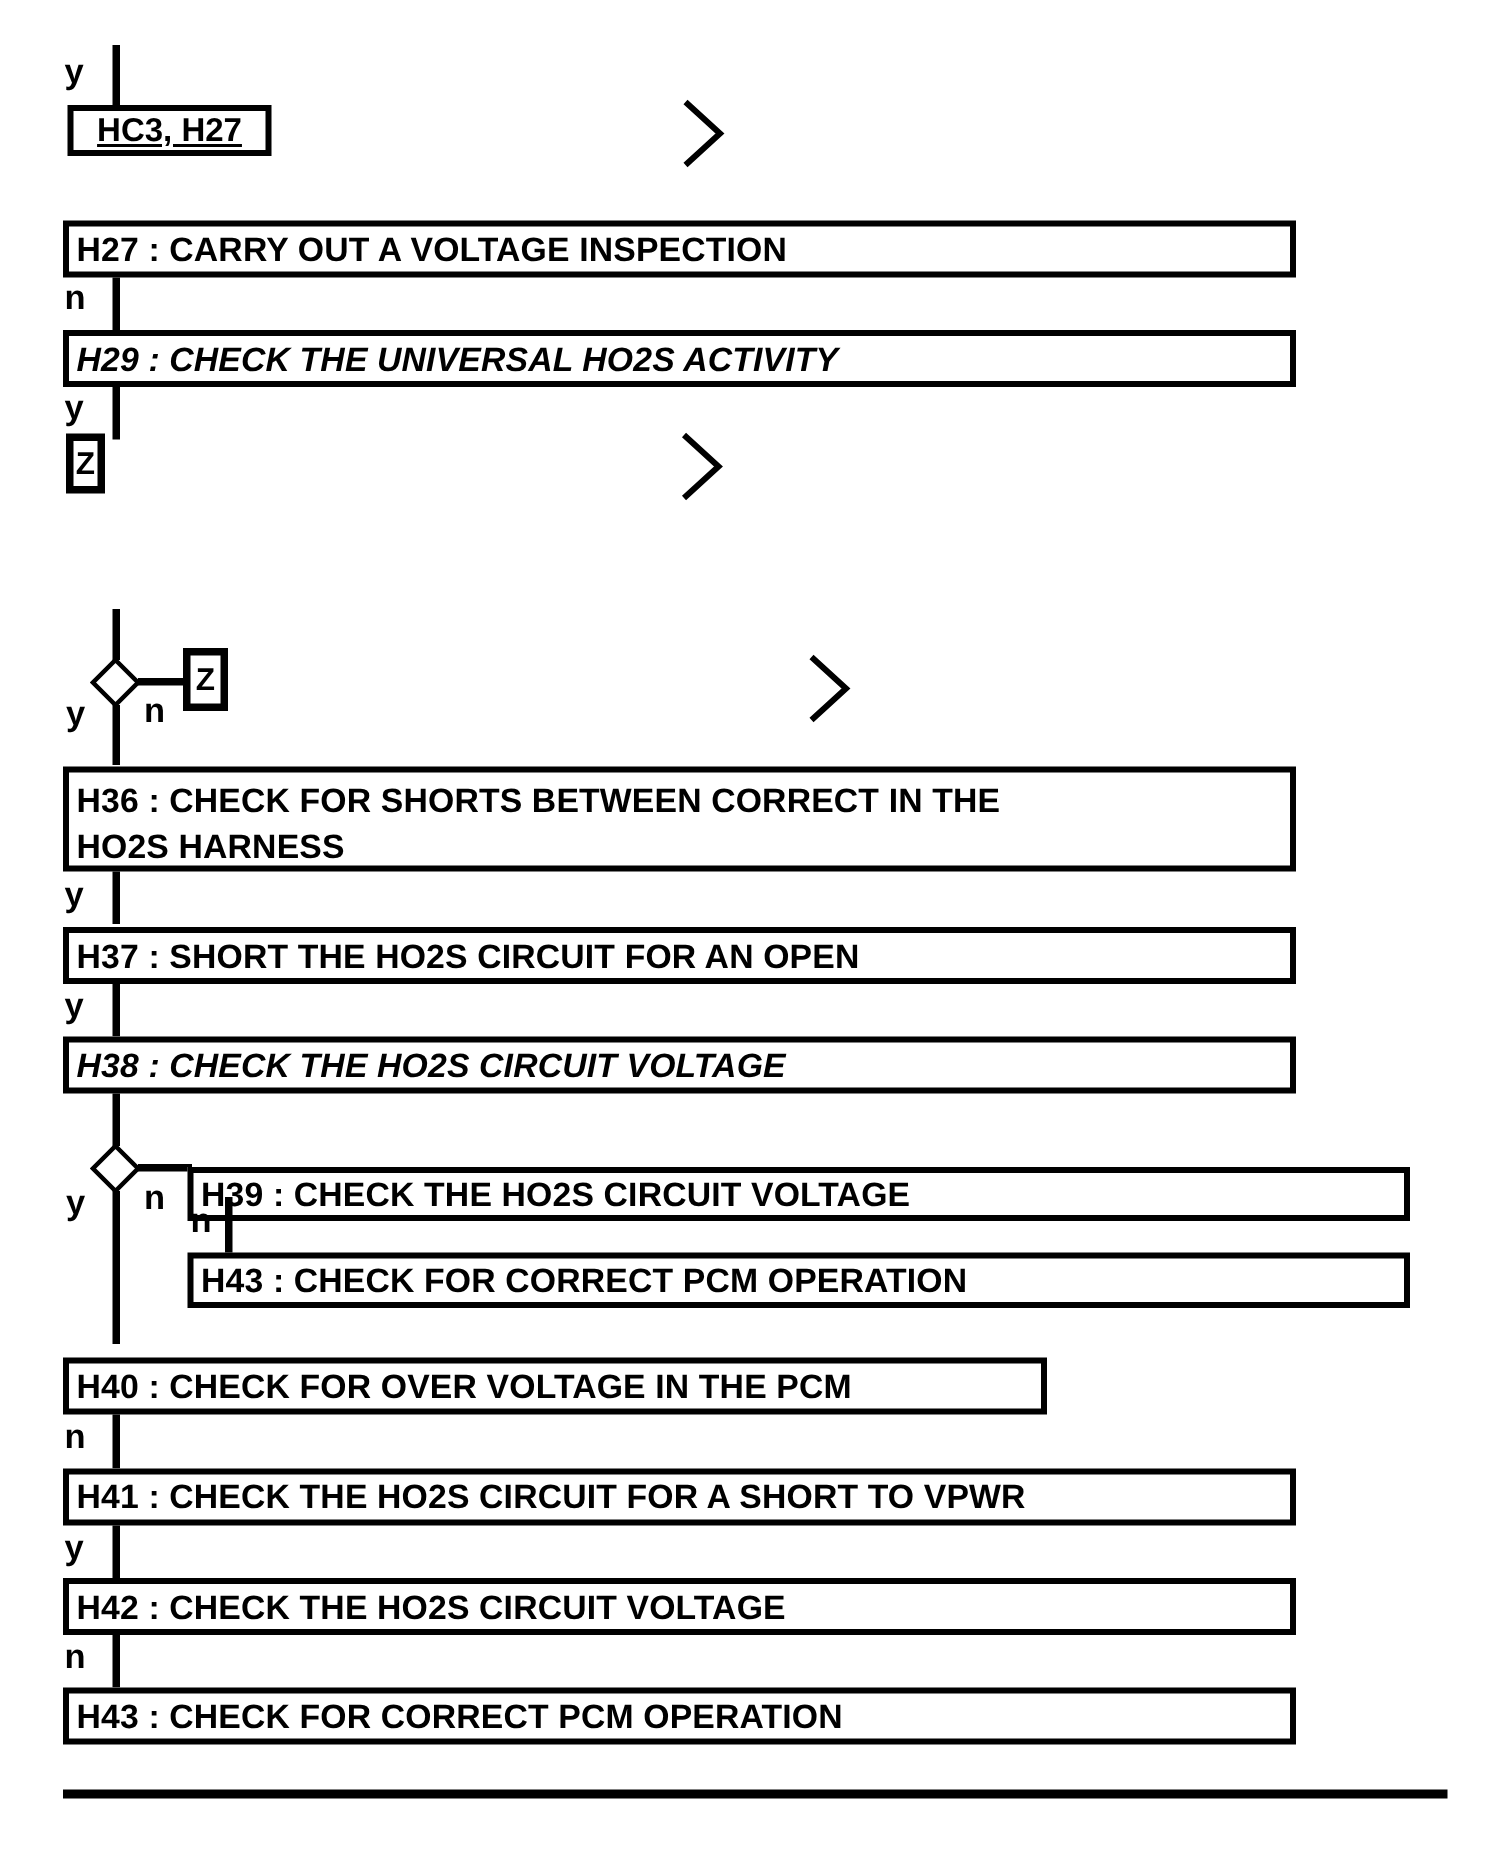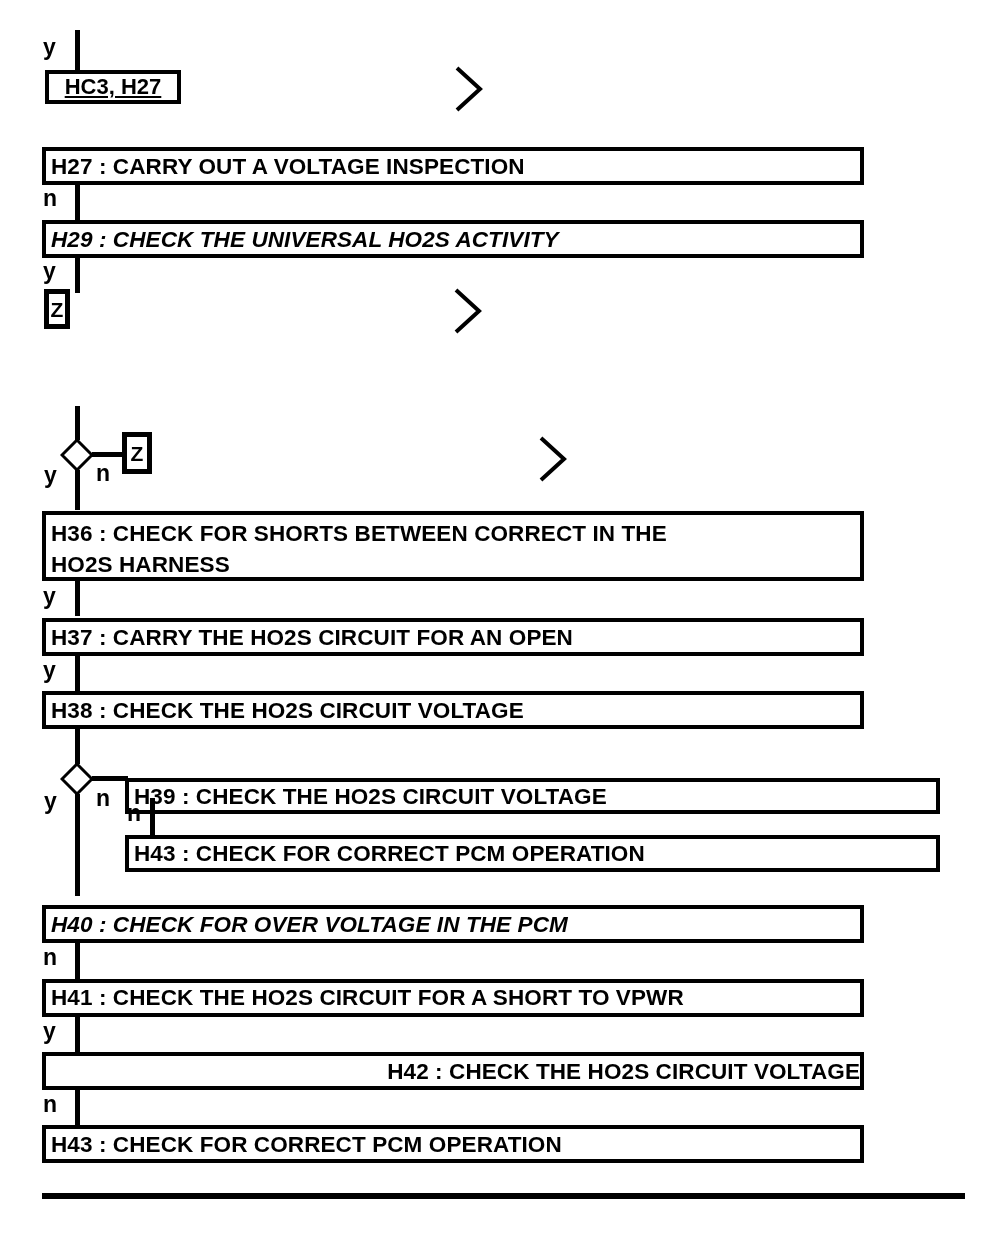--- a/index.html
+++ b/index.html
@@ -185,26 +185,26 @@
   </div>
 
   <div class="step-box" style="left:42px; top:511px; width:822px; height:70px; align-items:flex-start; padding-top:3px;">
     <span class="step-text">H36 : CHECK FOR SHORTS BETWEEN CORRECT IN THE
 HO2S HARNESS</span>
   </div>
   <div class="v-line" style="left:75px; top:581px; height:35px;"></div>
   <div class="branch-label" style="left:43px; top:585px;">y</div>
 
   <div class="step-box" style="left:42px; top:618px; width:822px; height:38px;">
-    <span class="step-text">H37 : CARRY THE HO2S CIRCUIT FOR AN OPEN</span>
+    <span class="step-text">H37 : SHORT THE HO2S CIRCUIT FOR AN OPEN</span>
   </div>
   <div class="v-line" style="left:75px; top:656px; height:35px;"></div>
   <div class="branch-label" style="left:43px; top:659px;">y</div>
 
-  <div class="step-box" style="left:42px; top:691px; width:822px; height:38px;">
+  <div class="step-box" style="left:42px; top:691px; width:822px; height:38px;font-style:italic;">
     <span class="step-text">H38 : CHECK THE HO2S CIRCUIT VOLTAGE</span>
   </div>
 
   <div class="v-line" style="left:75px; top:729px; height:35px;"></div>
   <div class="diamond" style="left:60px; top:762px;">
     <svg width="34" height="34" viewBox="0 0 34 34">
       <polygon points="17,2 32,17 17,32 2,17" fill="#ffffff" stroke="#000000" stroke-width="3"></polygon>
     </svg>
   </div>
   <div class="h-line" style="left:92px; top:776px; width:36px;"></div>
@@ -215,33 +215,33 @@
   <div class="step-box" style="left:125px; top:762px; width:815px; height:36px;margin-top:16px;">
     <span class="step-text">H39 : CHECK THE HO2S CIRCUIT VOLTAGE</span>
   </div>
   <div class="v-line" style="left:150px; top:798px; height:38px;"></div>
   <div class="branch-label" style="left:127px; top:802px;">n</div>
 
   <div class="step-box" style="left:125px; top:835px; width:815px; height:37px;">
     <span class="step-text">H43 : CHECK FOR CORRECT PCM OPERATION</span>
   </div>
 
-  <div class="step-box" style="left:42px; top:905px; width:822px; height:38px;font-style:italic;">
+  <div class="step-box" style="left:42px; top:905px; width:656px; height:38px;">
     <span class="step-text">H40 : CHECK FOR OVER VOLTAGE IN THE PCM</span>
   </div>
   <div class="v-line" style="left:75px; top:943px; height:36px;"></div>
   <div class="branch-label" style="left:43px; top:946px;">n</div>
 
   <div class="step-box" style="left:42px; top:979px; width:822px; height:38px;align-items:flex-end;">
     <span class="step-text">H41 : CHECK THE HO2S CIRCUIT FOR A SHORT TO VPWR</span>
   </div>
   <div class="v-line" style="left:75px; top:1017px; height:35px;"></div>
   <div class="branch-label" style="left:43px; top:1020px;">y</div>
 
-  <div class="step-box" style="left:42px; top:1052px; width:822px; height:38px;justify-content:flex-end;">
+  <div class="step-box" style="left:42px; top:1052px; width:822px; height:38px;">
     <span class="step-text">H42 : CHECK THE HO2S CIRCUIT VOLTAGE</span>
   </div>
   <div class="v-line" style="left:75px; top:1090px; height:35px;"></div>
   <div class="branch-label" style="left:43px; top:1093px;">n</div>
 
   <div class="step-box" style="left:42px; top:1125px; width:822px; height:38px;">
     <span class="step-text">H43 : CHECK FOR CORRECT PCM OPERATION</span>
   </div>
 
   <div class="bottom-rule" style="left:42px; top:1193px; width:923px; height:6px;"></div>

